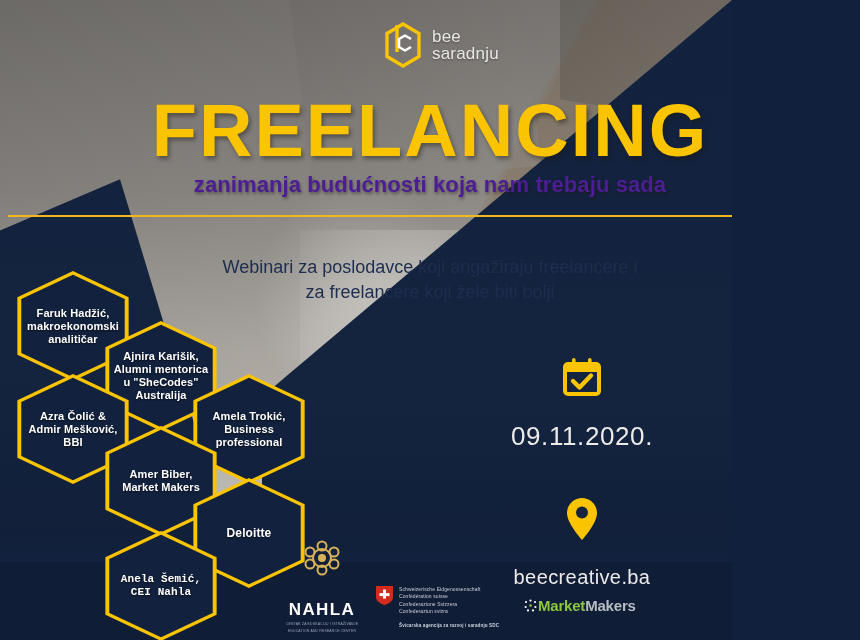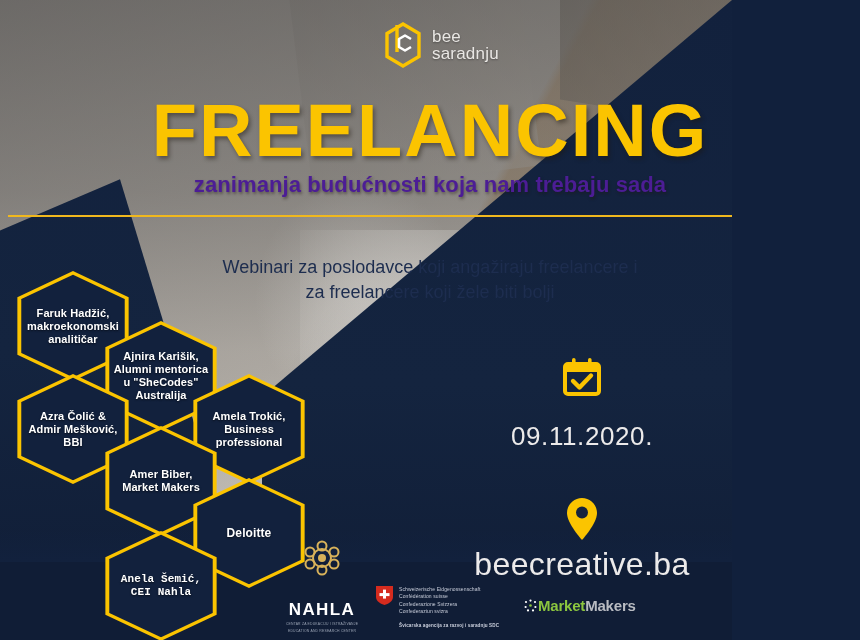--- a/index.html
+++ b/index.html
@@ -129,21 +129,21 @@
     padding:0 10px;
   }
 
   
   .info{position:absolute;right:0;top:355px;width:300px;text-align:center;z-index:8;}
   .info-icon{display:block;margin:0 auto;}
   .info-date{
     margin-top:20px;color:#eceaea;font-size:26px;letter-spacing:.6px;
   }
   .info-site{
-    margin-top:4px;color:#eceaea;font-size:32px;letter-spacing:.4px;
+    margin-top:24px;color:#eceaea;font-size:20px;letter-spacing:.4px;
   }
   .pin-wrap{margin-top:44px;}
 
   
   .footer{
     position:absolute;left:0;bottom:0;width:860px;height:78px;z-index:9;
     display:flex;align-items:center;
   }
   .nahla{position:absolute;left:282px;bottom:6px;width:80px;text-align:center;}
   .nahla-name{color:#ffffff;font-size:17px;font-weight:bold;letter-spacing:1.4px;margin-top:18px;}

